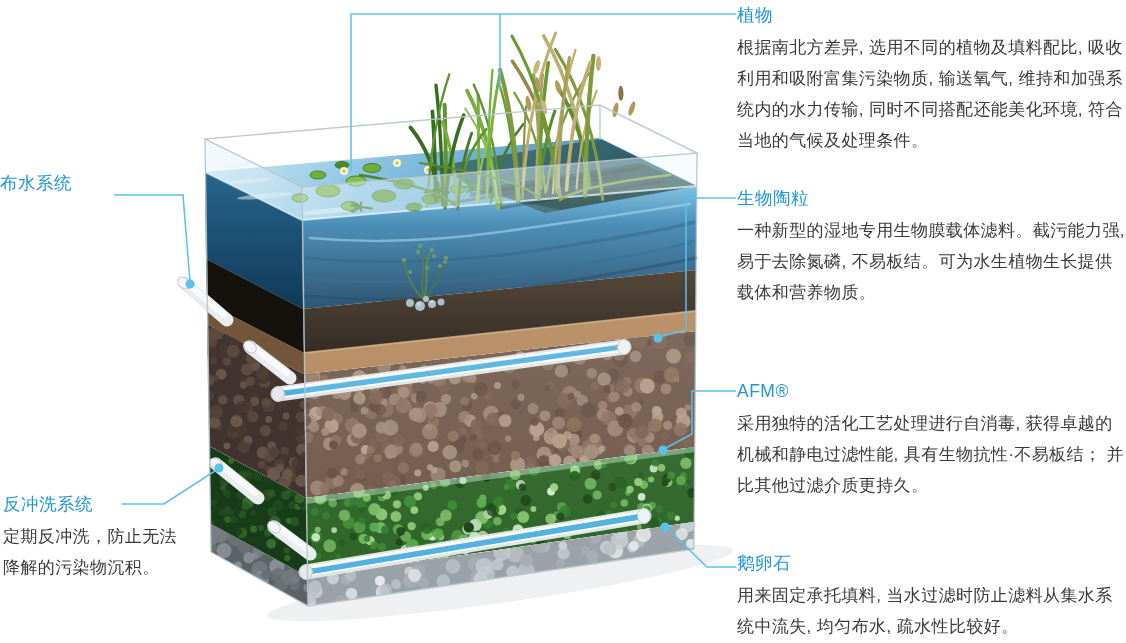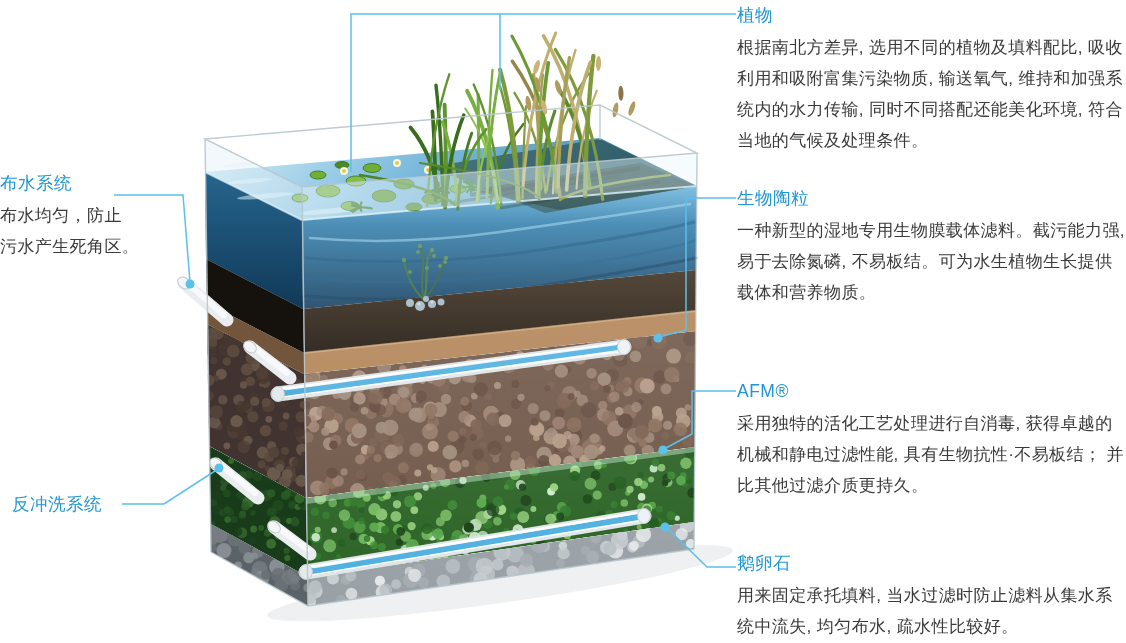--- a/index.html
+++ b/index.html
@@ -9,21 +9,21 @@
   #diagram{position:absolute;left:0;top:0}
   .label{position:absolute}
   .label .title{font-size:17.5px;line-height:24px;letter-spacing:.5px;color:var(--accent,#2097d3)}
   .label .body{margin-top:5px;font-size:17px;line-height:31px;letter-spacing:.4px;
     color:var(--body,#3a3a3a);white-space:pre-line}
   .lab-plants{left:737px;top:3px;width:392px}
   .lab-ceramic{left:737px;top:186px;width:392px}
   .lab-afm{left:737px;top:379px;width:392px}
   .lab-pebble{left:737px;top:551px;width:392px}
   .lab-dist{left:0;top:171px;width:212px}
-  .lab-back{left:12px;top:492px;width:220px}
+  .lab-back{left:3px;top:492px;width:220px}
   #leaders{color:var(--leader,#5bc0ea)}
 </style>
 </head>
 <body>
 
 <div class="stage">
 
   <svg id="diagram" width="1126" height="643" viewBox="0 0 1126 643">
     <defs>
       <linearGradient id="gTop" x1="0" y1="0" x2="1" y2="0.15">
@@ -996,25 +996,25 @@
       <circle cx="665" cy="527" r="4.5" fill="currentColor" stroke="none"></circle>
       <path d="M114,195 L183,195 L190,282"></path>
       <circle cx="190" cy="284" r="4.5" fill="currentColor" stroke="none"></circle>
       <path d="M122,504 L164,504 L218,469"></path>
       <circle cx="219" cy="468" r="4.5" fill="currentColor" stroke="none"></circle>
     </g>
   </svg>
 
   <div class="label lab-dist">
     <div class="title">布水系统</div>
-    <div class="body">布水均匀，防止
-污水产生死角区。</div>
   </div>
   <div class="label lab-back">
     <div class="title">反冲洗系统</div>
+    <div class="body">定期反冲洗，防止无法
+降解的污染物沉积。</div>
   </div>
   <div class="label lab-plants">
     <div class="title">植物</div>
     <div class="body">根据南北方差异, 选用不同的植物及填料配比, 吸收利用和吸附富集污染物质, 输送氧气, 维持和加强系统内的水力传输, 同时不同搭配还能美化环境, 符合当地的气候及处理条件。</div>
   </div>
   <div class="label lab-ceramic">
     <div class="title">生物陶粒</div>
     <div class="body">一种新型的湿地专用生物膜载体滤料。截污能力强, 易于去除氮磷, 不易板结。可为水生植物生长提供载体和营养物质。</div>
   </div>
   <div class="label lab-afm">

